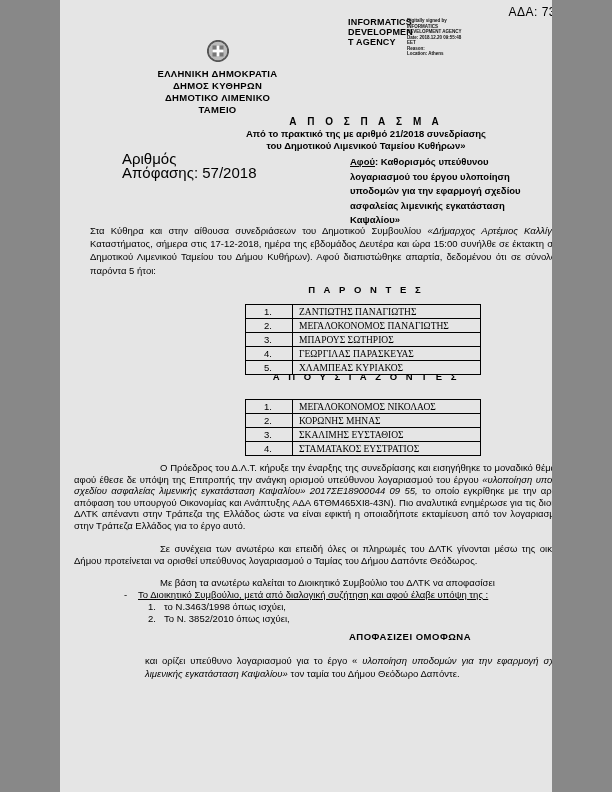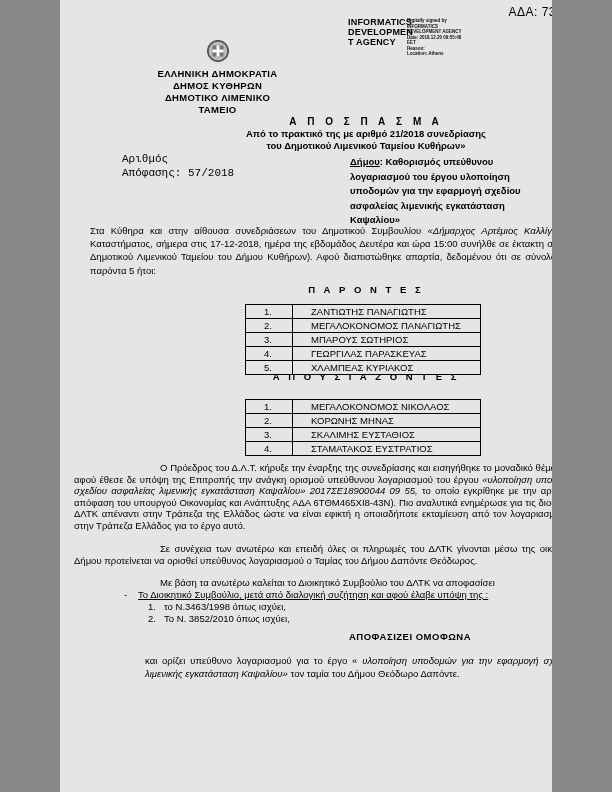--- a/index.html
+++ b/index.html
@@ -14,38 +14,38 @@
   .sig-large{top:17px;left:288px;width:70px;font-size:9px;font-weight:bold;line-height:10px;letter-spacing:.2px;}
   .sig-small{top:18px;left:347px;width:80px;font-size:4.5px;font-weight:bold;line-height:5.5px;color:#111;}
   
   .org{top:40px;left:75px;width:165px;text-align:center;}
   .emblem{display:block;margin:0 auto 6px auto;}
   .org-line{font-size:9.5px;font-weight:bold;line-height:12px;letter-spacing:.3px;}
   
   .title-main{top:116px;left:0;width:612px;text-align:center;font-size:10px;font-weight:bold;letter-spacing:4px;}
   .title-sub{top:128px;left:0;width:612px;text-align:center;font-size:9.5px;font-weight:bold;line-height:12px;}
   
-  .dec-num{top:152px;left:62px;width:160px;font-size:11px;line-height:14px;font-family:Liberation Mono, monospace;}
+  .dec-num{top:152px;left:62px;width:160px;font-size:15px;line-height:14px;}
   .peri{top:155px;left:290px;width:185px;font-size:9.5px;font-weight:bold;line-height:14.5px;text-align:left;}
   .peri .lbl{text-decoration:underline;}
   
   .intro{top:224px;left:30px;width:556px;font-size:9.5px;line-height:13.2px;text-align:justify;}
   .it{font-style:italic;}
   
   .sect{left:0;width:612px;text-align:center;font-size:9.5px;font-weight:bold;letter-spacing:3px;}
   .h-present{top:284px;}
   .h-absent{top:371px;}
   .h-decide{top:631px;letter-spacing:.5px;padding-left:44px;}
   
   table.members{border-collapse:collapse;position:absolute;left:185px;width:236px;table-layout:fixed;}
   .t-present{top:304px;}
   .t-absent{top:399px;}
   table.members td{border:1px solid #000;font-size:9.5px;padding:1px 2px 1px 0;height:11px;}
   table.members td.num{width:44px;text-align:center;}
-  table.members td.nm{padding-left:18px;}
+  table.members td.nm{padding-left:6px;font-family:Liberation Serif, serif;}
   .t-absent td{border-width:1.5px;}
   
   .body-p{left:14px;width:584px;font-size:9.5px;line-height:11.6px;text-align:justify;}
   .p1{top:462px;text-indent:86px;}
   .p2{top:543px;text-indent:86px;}
   .p3{top:577px;left:100px;width:498px;text-align:left;}
   .bullet{top:589px;left:64px;width:534px;text-align:left;text-decoration:underline;}
   .bullet .dash{display:inline-block;width:14px;}
   .law{left:88px;width:510px;font-size:9.5px;line-height:11.6px;text-align:left;}
   .law1{top:601px;}
@@ -99,21 +99,21 @@
   <div class="abs title-sub">
     <div>Από το πρακτικό της με αριθμό 21/2018 συνεδρίασης</div>
     <div>του Δημοτικού Λιμενικού Ταμείου Κυθήρων»</div>
   </div>
 
   <div class="abs dec-num">
     <div>Αριθμός</div>
     <div>Απόφασης: 57/2018</div>
   </div>
 
-  <div class="abs peri"><span class="lbl">Δήμου</span><span>:  Καθορισμός υπεύθυνου λογαριασμού του έργου  υλοποίηση υποδομών για την εφαρμογή σχεδίου ασφαλείας λιμενικής εγκατάσταση Καψαλίου»</span></div>
+  <div class="abs peri"><span class="lbl">Αφού</span><span>:  Καθορισμός υπεύθυνου λογαριασμού του έργου  υλοποίηση υποδομών για την εφαρμογή σχεδίου ασφαλείας λιμενικής εγκατάσταση Καψαλίου»</span></div>
 
   <div class="abs intro"><span>Στα Κύθηρα και στην αίθουσα συνεδριάσεων του Δημοτικού Συμβουλίου </span><span class="it">«Δήμαρχος Αρτέμιος Καλλίγερος»</span><span> του Δημοτικού Καταστήματος, σήμερα στις 17-12-2018, ημέρα της εβδομάδος Δευτέρα και ώρα 15:00 συνήλθε  σε έκτακτη συνεδρίαση το Δ.Σ. του Δημοτικού Λιμενικού Ταμείου του Δήμου Κυθήρων). Αφού διαπιστώθηκε απαρτία, δεδομένου ότι σε σύνολο 9 μελών ευρέθησαν παρόντα 5 ήτοι:</span></div>
 
   <div class="abs sect h-present">Π Α Ρ Ο Ν Τ Ε Σ</div>
   <table class="members t-present">
     <tbody>
 
     <tr>
         <td class="num">1.</td>
         <td class="nm">ΖΑΝΤΙΩΤΗΣ ΠΑΝΑΓΙΩΤΗΣ</td>

